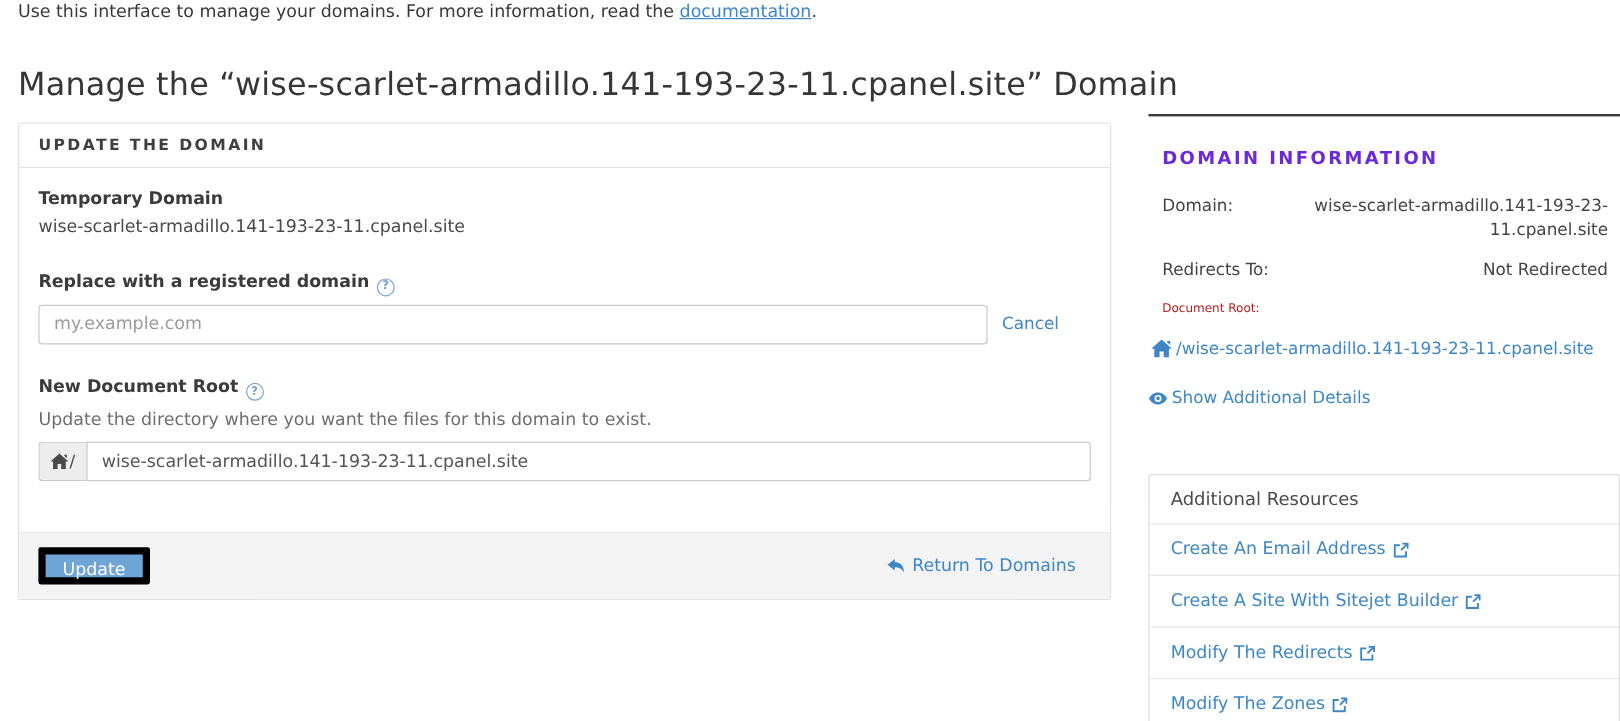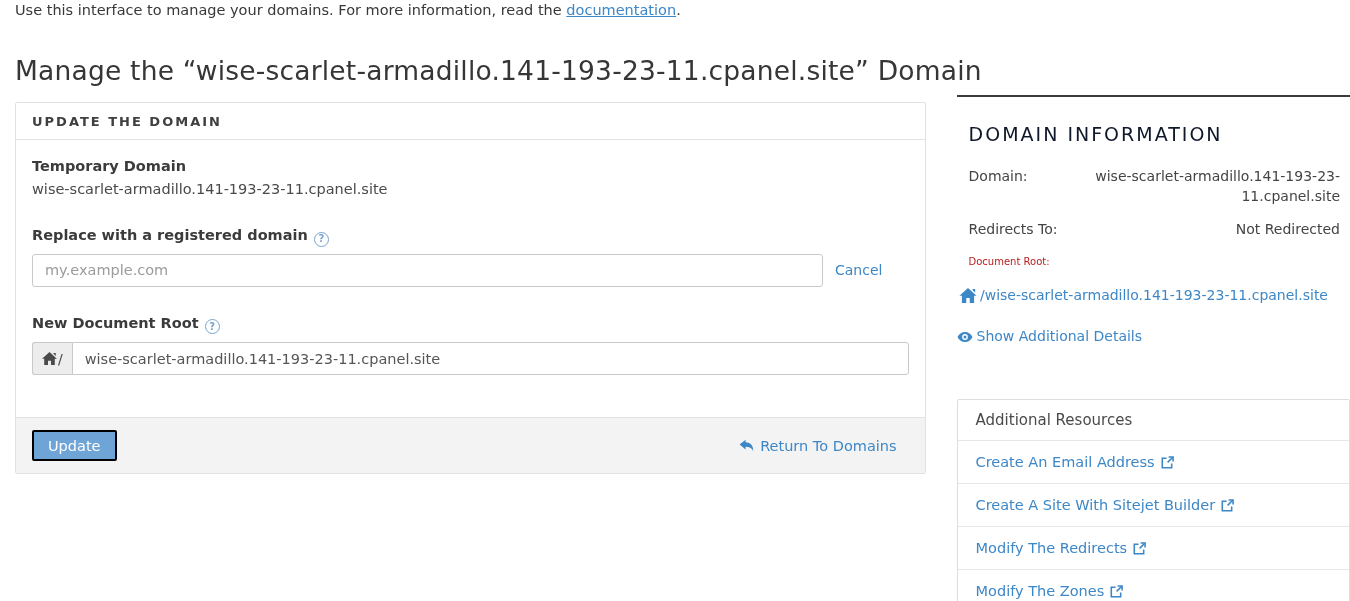--- a/index.html
+++ b/index.html
@@ -67,32 +67,32 @@
     border-radius: 3px 0 0 3px; color: #4a4a4a; font-size: 14px;
   }
   .input-group input { flex: 1; border-radius: 0 3px 3px 0; }
 
   .card-footer {
     display: flex; align-items: center; justify-content: space-between;
     background: #f3f3f3; border-top: 1px solid #e2e2e2;
     padding: 12px 16px; border-radius: 0 0 2px 2px;
   }
   .btn-primary {
-    background: #6fa4d7; color: #fff; border: 2px solid #000000;
+    background: #6fa4d7; color: #fff; border: 6px solid #000000;
     border-radius: 2px; padding: 5px 14px; font-size: 14.5px;
     font-family: "DejaVu Sans", "Liberation Sans", sans-serif; cursor: pointer;
     height: 31px;
   }
   .return-link { display: inline-flex; align-items: center; gap: 6px; margin-right: 12px; font-size: 14.5px; }
 
   
   .domain-info { border-top: 2px solid #3b3b3b; }
   .section-title {
     margin: 26px 12px 21px 12px;
-    font-size: 19px; font-weight: normal; letter-spacing: 2px; color: #0f172a;
+    font-size: 15px; font-weight: bold; letter-spacing: 2px; color: #6d28d9;
   }
   .info-row {
     display: flex; justify-content: space-between;
     padding: 0 10px 0 12px; margin-bottom: 13px;
     font-size: 14px; color: #444; line-height: 20px; gap: 15px;
   }
   .info-row .info-value { text-align: right; }
   .docroot-label { padding: 0 12px; margin-bottom: 13px; font-size: 10px; color: #b91c1c; line-height: 20px; }
   .docroot-link-line { text-align: right; padding-right: 22px; line-height: 20px; }
   .docroot-link-line a, .details-line a { font-size: 14px; }
@@ -136,20 +136,21 @@
           <div class="row-inline">
             <input class="text-input replace-input" type="text" placeholder="my.example.com" style="">
             <a class="cancel-link">Cancel</a>
           </div>
         </div>
 
         <div class="form-group">
           <div class="form-label">
             <span>New Document Root</span><span class="help-icon">?</span>
           </div>
+          <div class="help-text">Update the directory where you want the files for this domain to exist.</div>
           <div class="input-group">
             <span class="input-group-addon">
               <svg class="icon" width="15" height="13" viewBox="0 0 16 14">
                 <path fill="#4a4a4a" d="M12.3 1h2.4v3.2l-2.4-2.2z"></path>
                 <path fill="#4a4a4a" d="M8 0l8 7.2h-2.3V14H9.6V9.3H6.4V14H2.3V7.2H0L8 0z"></path>
               </svg>
                 <span>/</span>
             </span>
             <input class="text-input" type="text" value="wise-scarlet-armadillo.141-193-23-11.cpanel.site" style="">
           </div>

